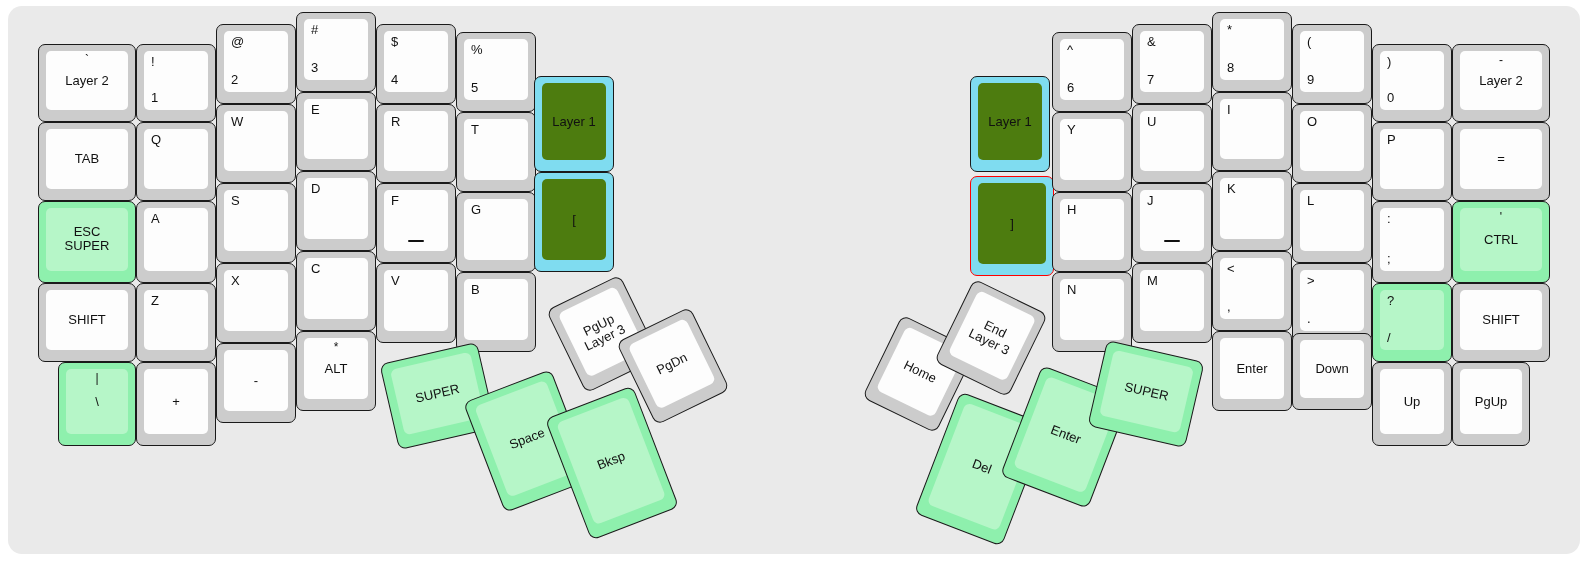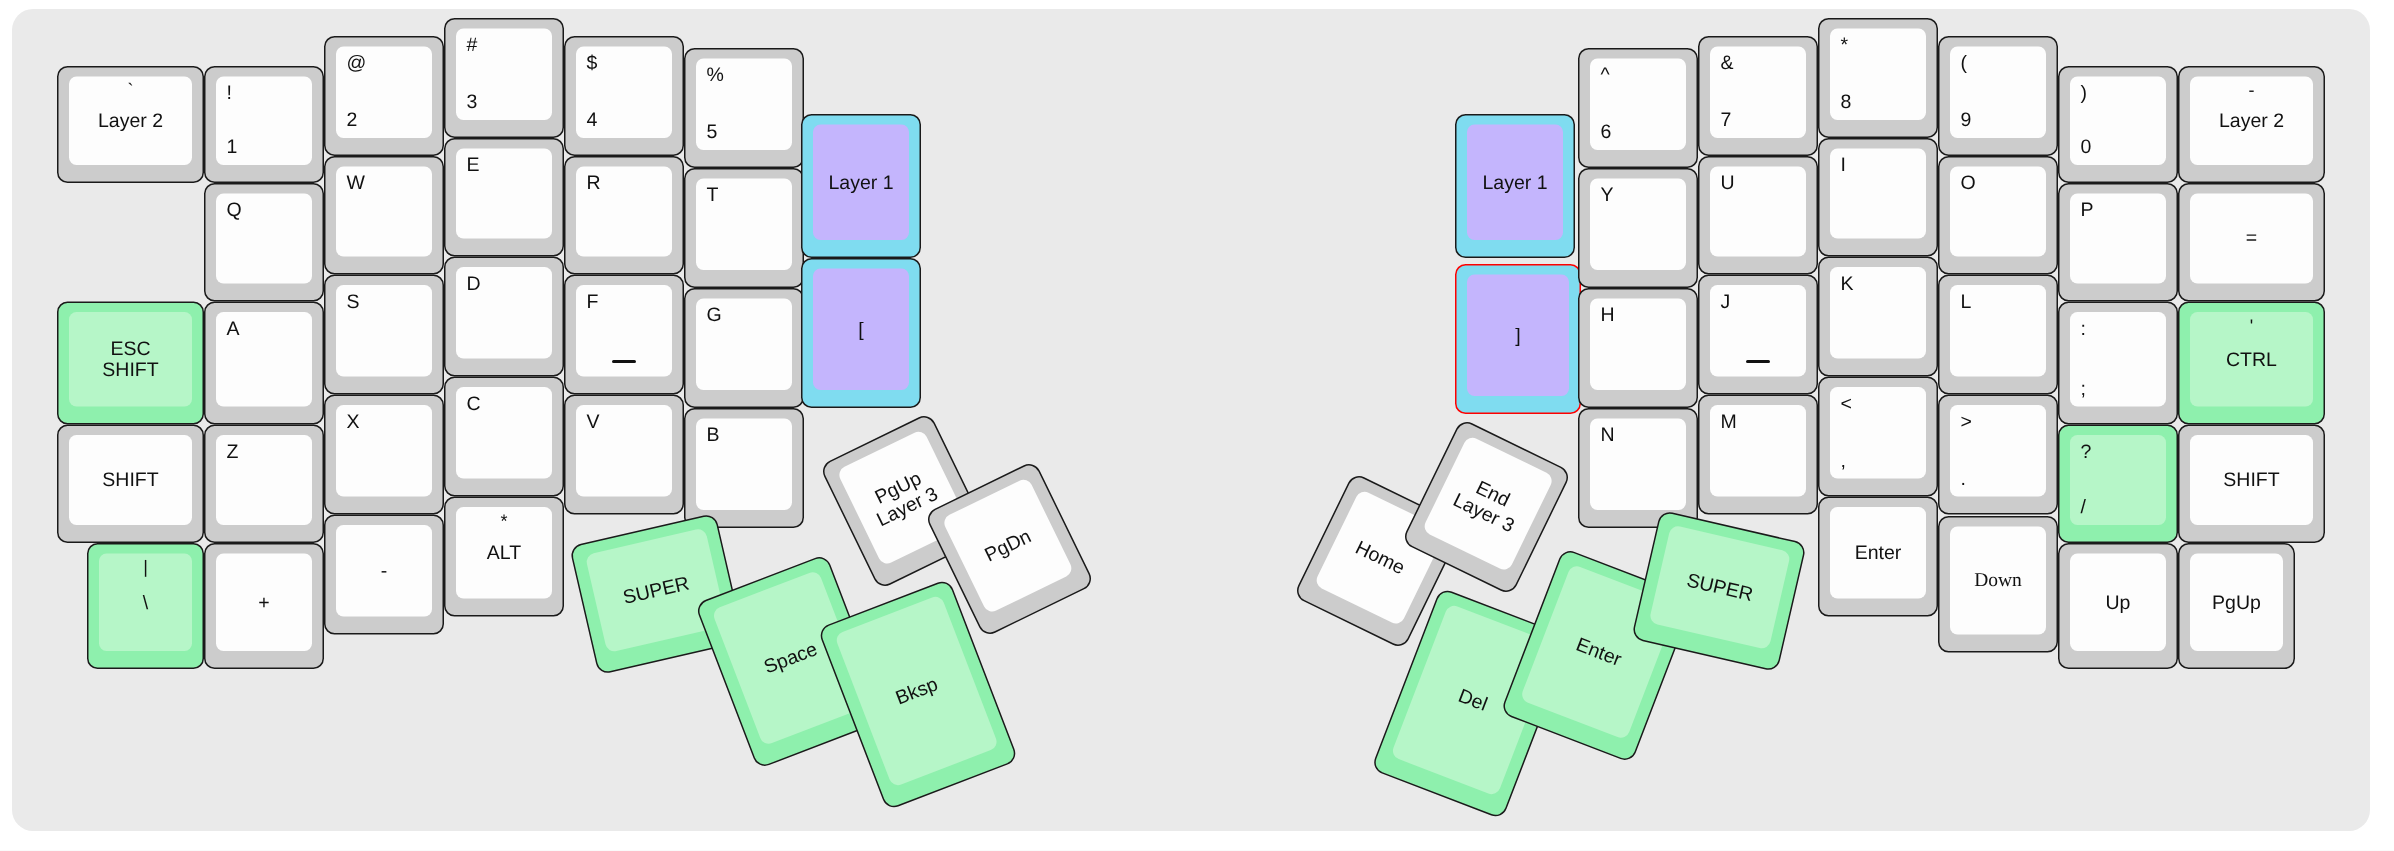--- a/index.html
+++ b/index.html
@@ -47,41 +47,46 @@
   
   .homing{
     position:absolute; bottom:9px; left:50%; transform:translateX(-50%);
     width:16px; height:2px; background:#111; border-radius:1px;
   }
 
   
   .key.green{ background:#8ef0ad; }
   .key.green .face{ background:#b6f6c8; }
   .key.cyan{ background:#7fdcf0; }
-  .key.cyan .face{ background:#c4b5fd; }
+  .key.cyan .face{ background:#4d7c0f; }
   .key.sel{ border-color:#ff0000; border-width:1.6px; }
 
   
   .key.thumb{ border-radius:8px; }
   .key.thumb .face{ left:8px; right:8px; top:7px; bottom:12px; border-radius:6px; }
 </style>
 </head>
 <body>
 
 <div id="board">
     <div class="key" style="left: 30px; top: 38px; width: 98px; height: 78px;">
       <div class="face">
         <div class="lg topc">`</div>
         <div class="lg center">Layer 2</div>
       </div>
     </div>
+    <div class="key" style="left: 30px; top: 116px; width: 98px; height: 79px;">
+      <div class="face">
+        <div class="lg center">TAB</div>
+      </div>
+    </div>
     <div class="key green" style="left: 30px; top: 195px; width: 98px; height: 82px;">
       <div class="face">
         <div class="lg center">ESC
-SHIFT</div>
+SUPER</div>
       </div>
     </div>
     <div class="key" style="left: 30px; top: 277px; width: 98px; height: 79px;">
       <div class="face">
         <div class="lg center">SHIFT</div>
       </div>
     </div>
     <div class="key green" style="left: 50px; top: 356px; width: 78px; height: 84px;">
       <div class="face">
         <div class="lg topc">|</div>
@@ -341,21 +346,21 @@
       <div class="face">
         <div class="lg tl">L</div>
       </div>
     </div>
     <div class="key" style="left: 1284px; top: 257px; width: 80px; height: 80px;">
       <div class="face">
         <div class="lg tl">&gt;</div>
         <div class="lg bl">.</div>
       </div>
     </div>
-    <div class="key" style="left: 1284px; top: 338px; width: 80px; height: 91px; font-family: Liberation Serif, serif;">
+    <div class="key" style="left: 1284px; top: 327px; width: 80px; height: 77px;">
       <div class="face">
         <div class="lg center">Down</div>
       </div>
     </div>
     <div class="key" style="left: 1364px; top: 38px; width: 80px; height: 78px;">
       <div class="face">
         <div class="lg tl">)</div>
         <div class="lg bl">0</div>
       </div>
     </div>

